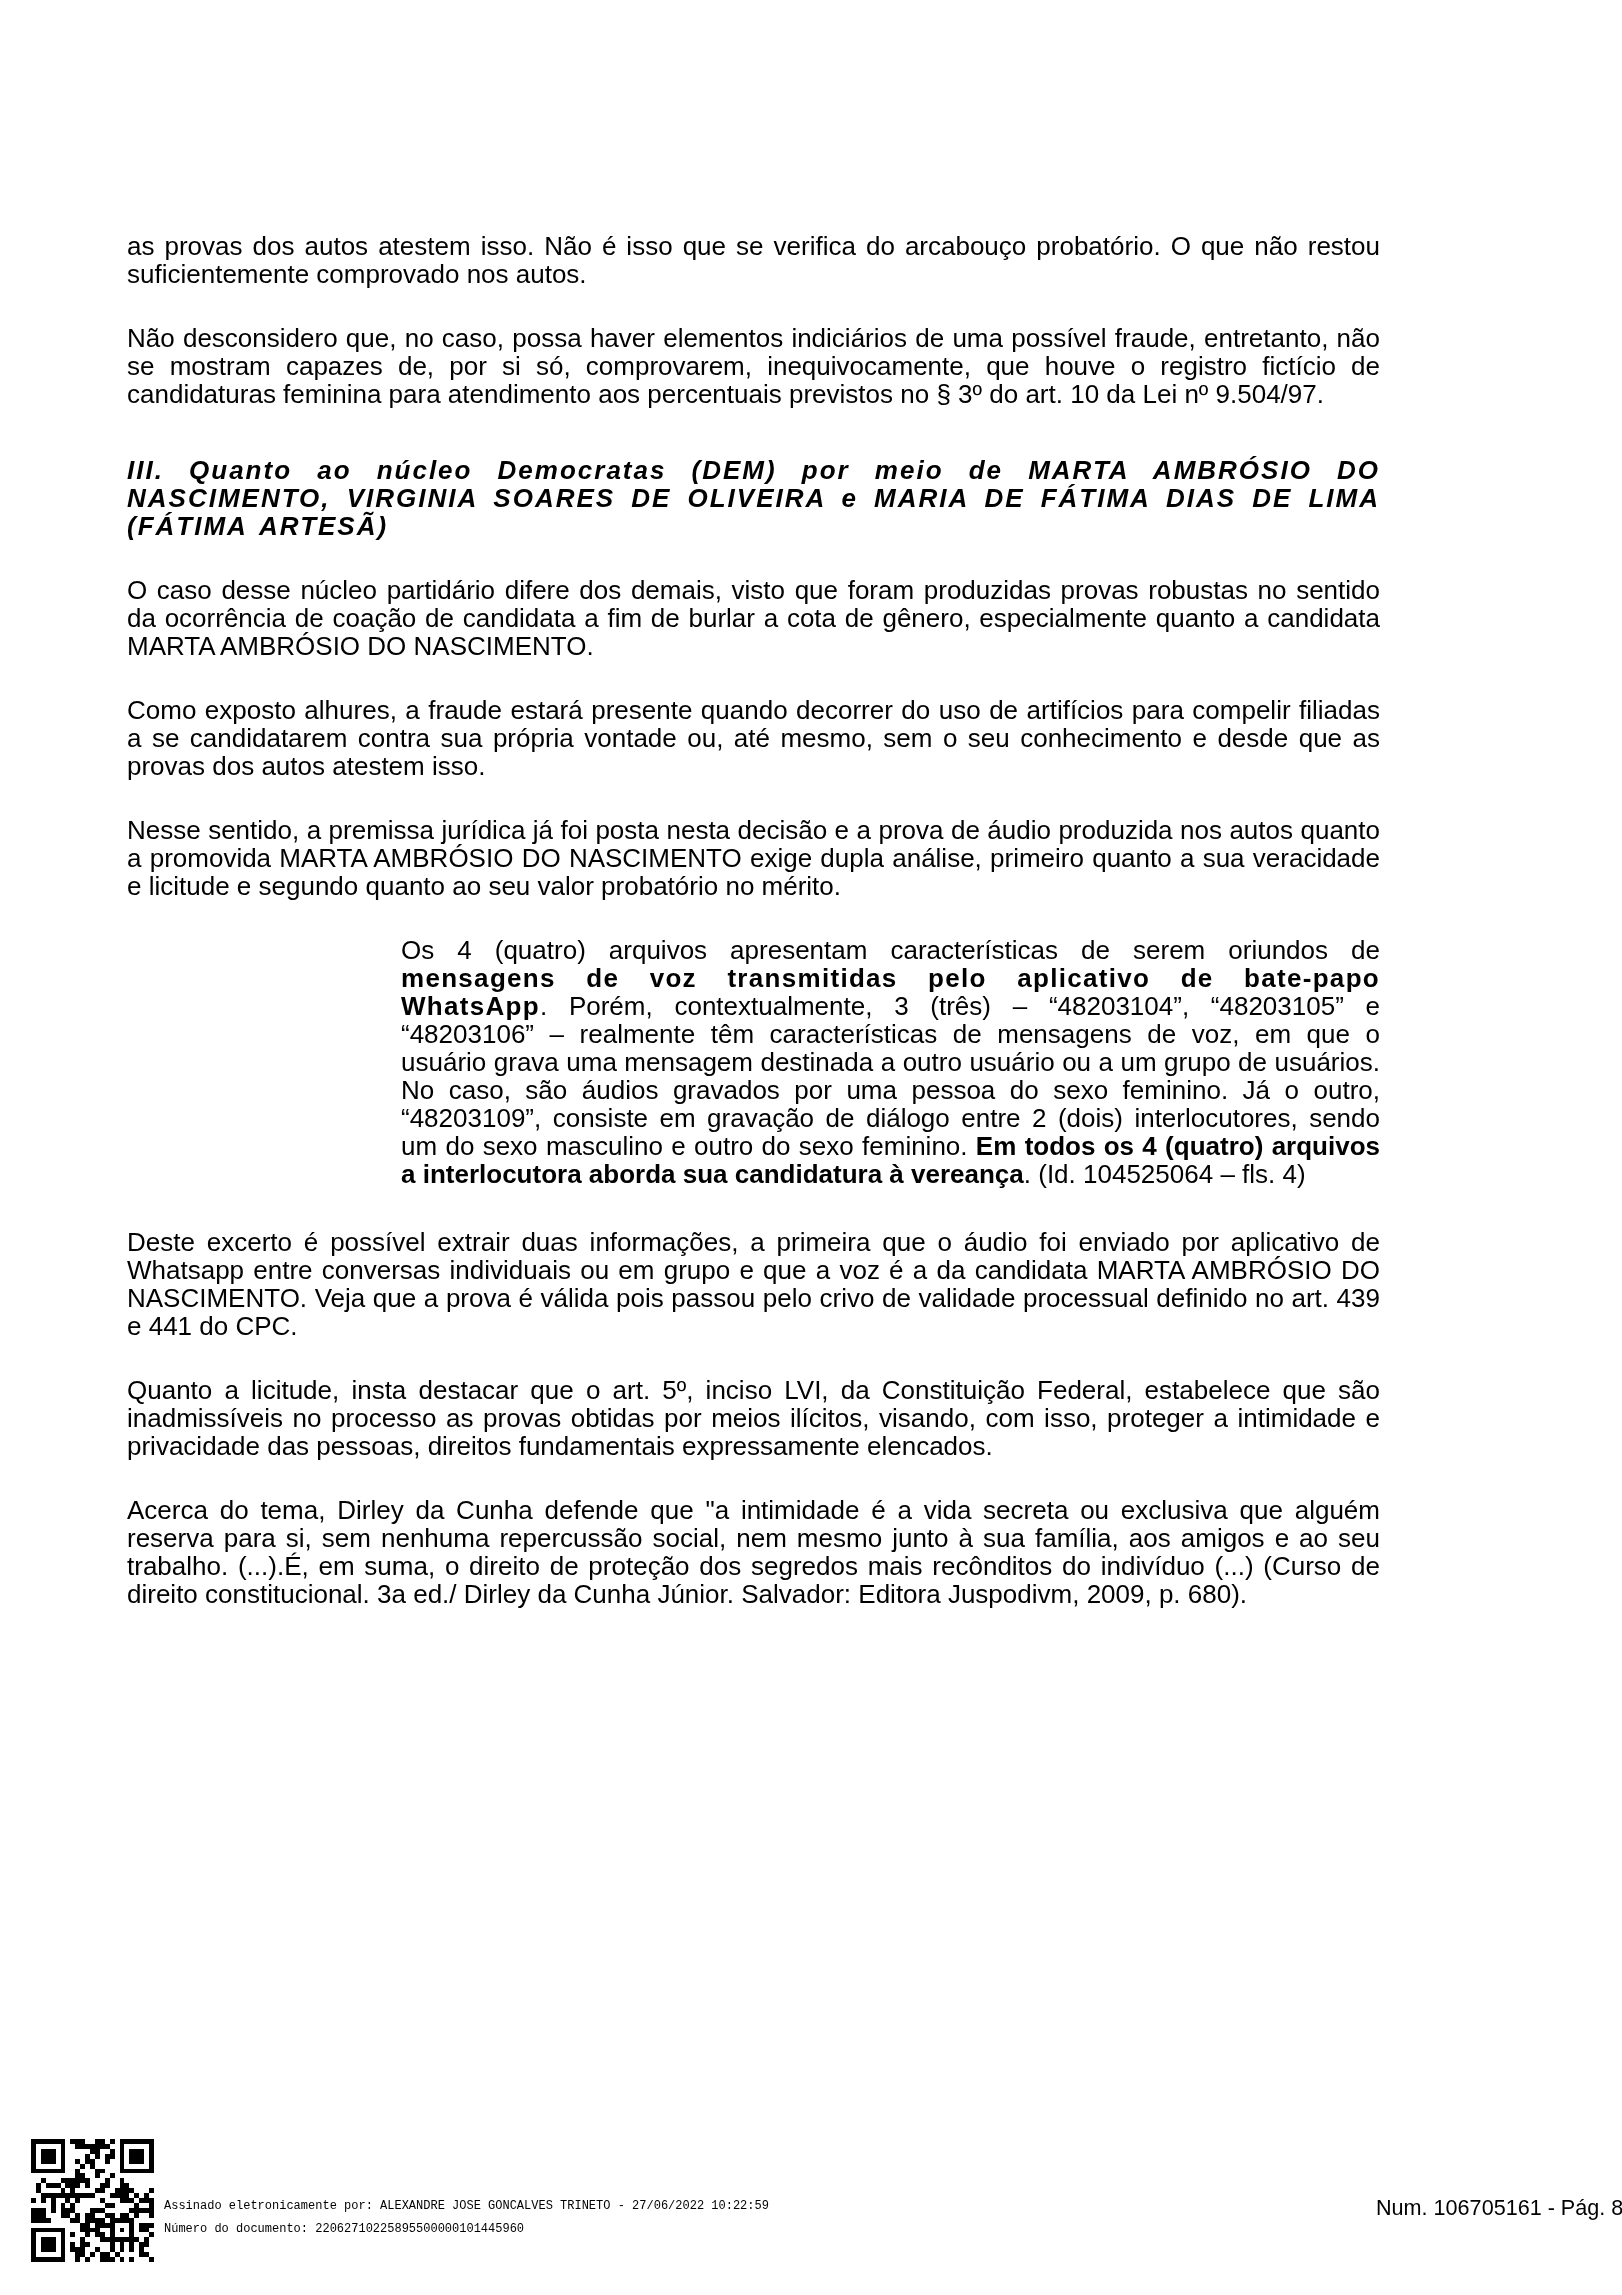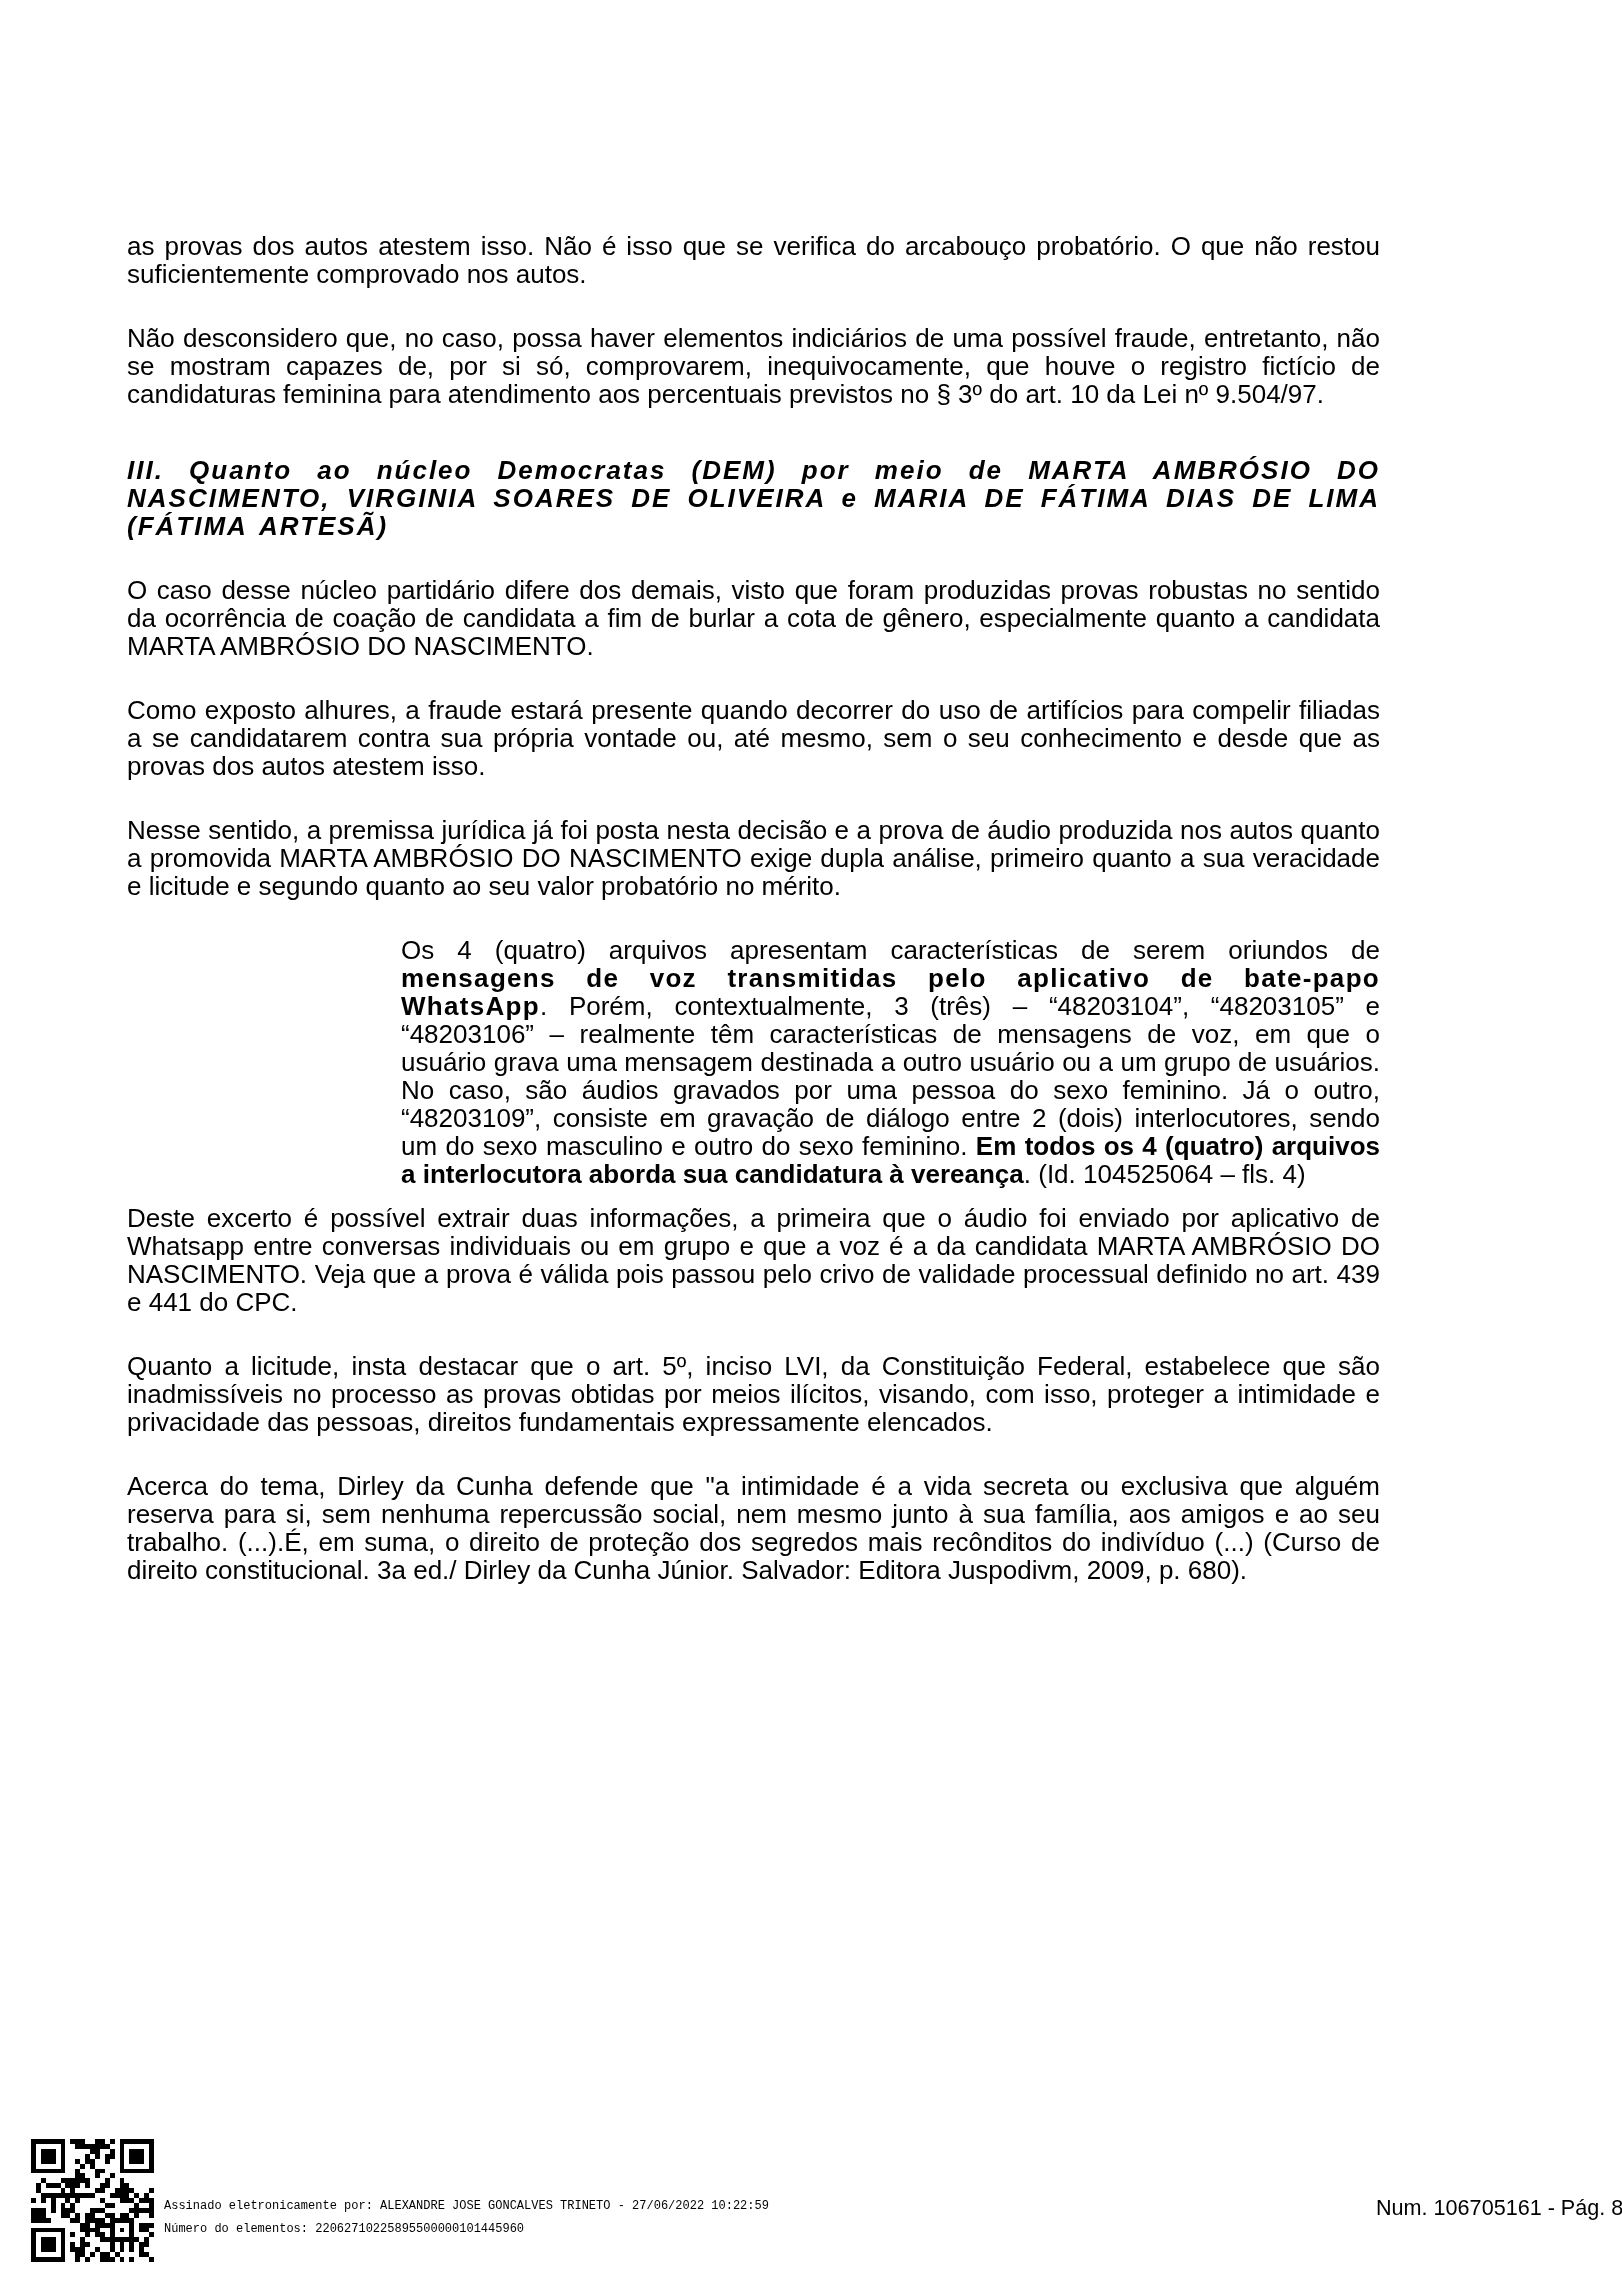--- a/index.html
+++ b/index.html
@@ -29,21 +29,21 @@
       text-align-last: left;
     }
     .heading {
       font-weight: bold;
       font-style: italic;
       letter-spacing: 2px;
       word-spacing: 3.9px;
       margin-top: 48px;
     }
     .quote {
-      margin: 0 0 16px 274px;
+      margin: 0 0 40px 274px;
       text-align: justify;
       text-align-last: left;
     }
     .quote .b {
       font-weight: bold;
     }
     .quote .b.spaced {
       letter-spacing: 1.3px;
     }
     
@@ -406,17 +406,17 @@
       <rect x="15" y="24" width="1" height="1" fill="#000"></rect>
       <rect x="16" y="24" width="1" height="1" fill="#000"></rect>
       <rect x="18" y="24" width="1" height="1" fill="#000"></rect>
       <rect x="20" y="24" width="1" height="1" fill="#000"></rect>
       <rect x="24" y="24" width="1" height="1" fill="#000"></rect>
     </svg>
 </div>
 
 <div class="footer-meta">
   <div>Assinado eletronicamente por: ALEXANDRE JOSE GONCALVES TRINETO - 27/06/2022 10:22:59</div>
-  <div>Número do elementos: 22062710225895500000101445960</div>
+  <div>Número do documento: 22062710225895500000101445960</div>
 </div>
 
 <div class="page-num">Num. 106705161 - Pág. 8</div>
 
 
 </body></html>

